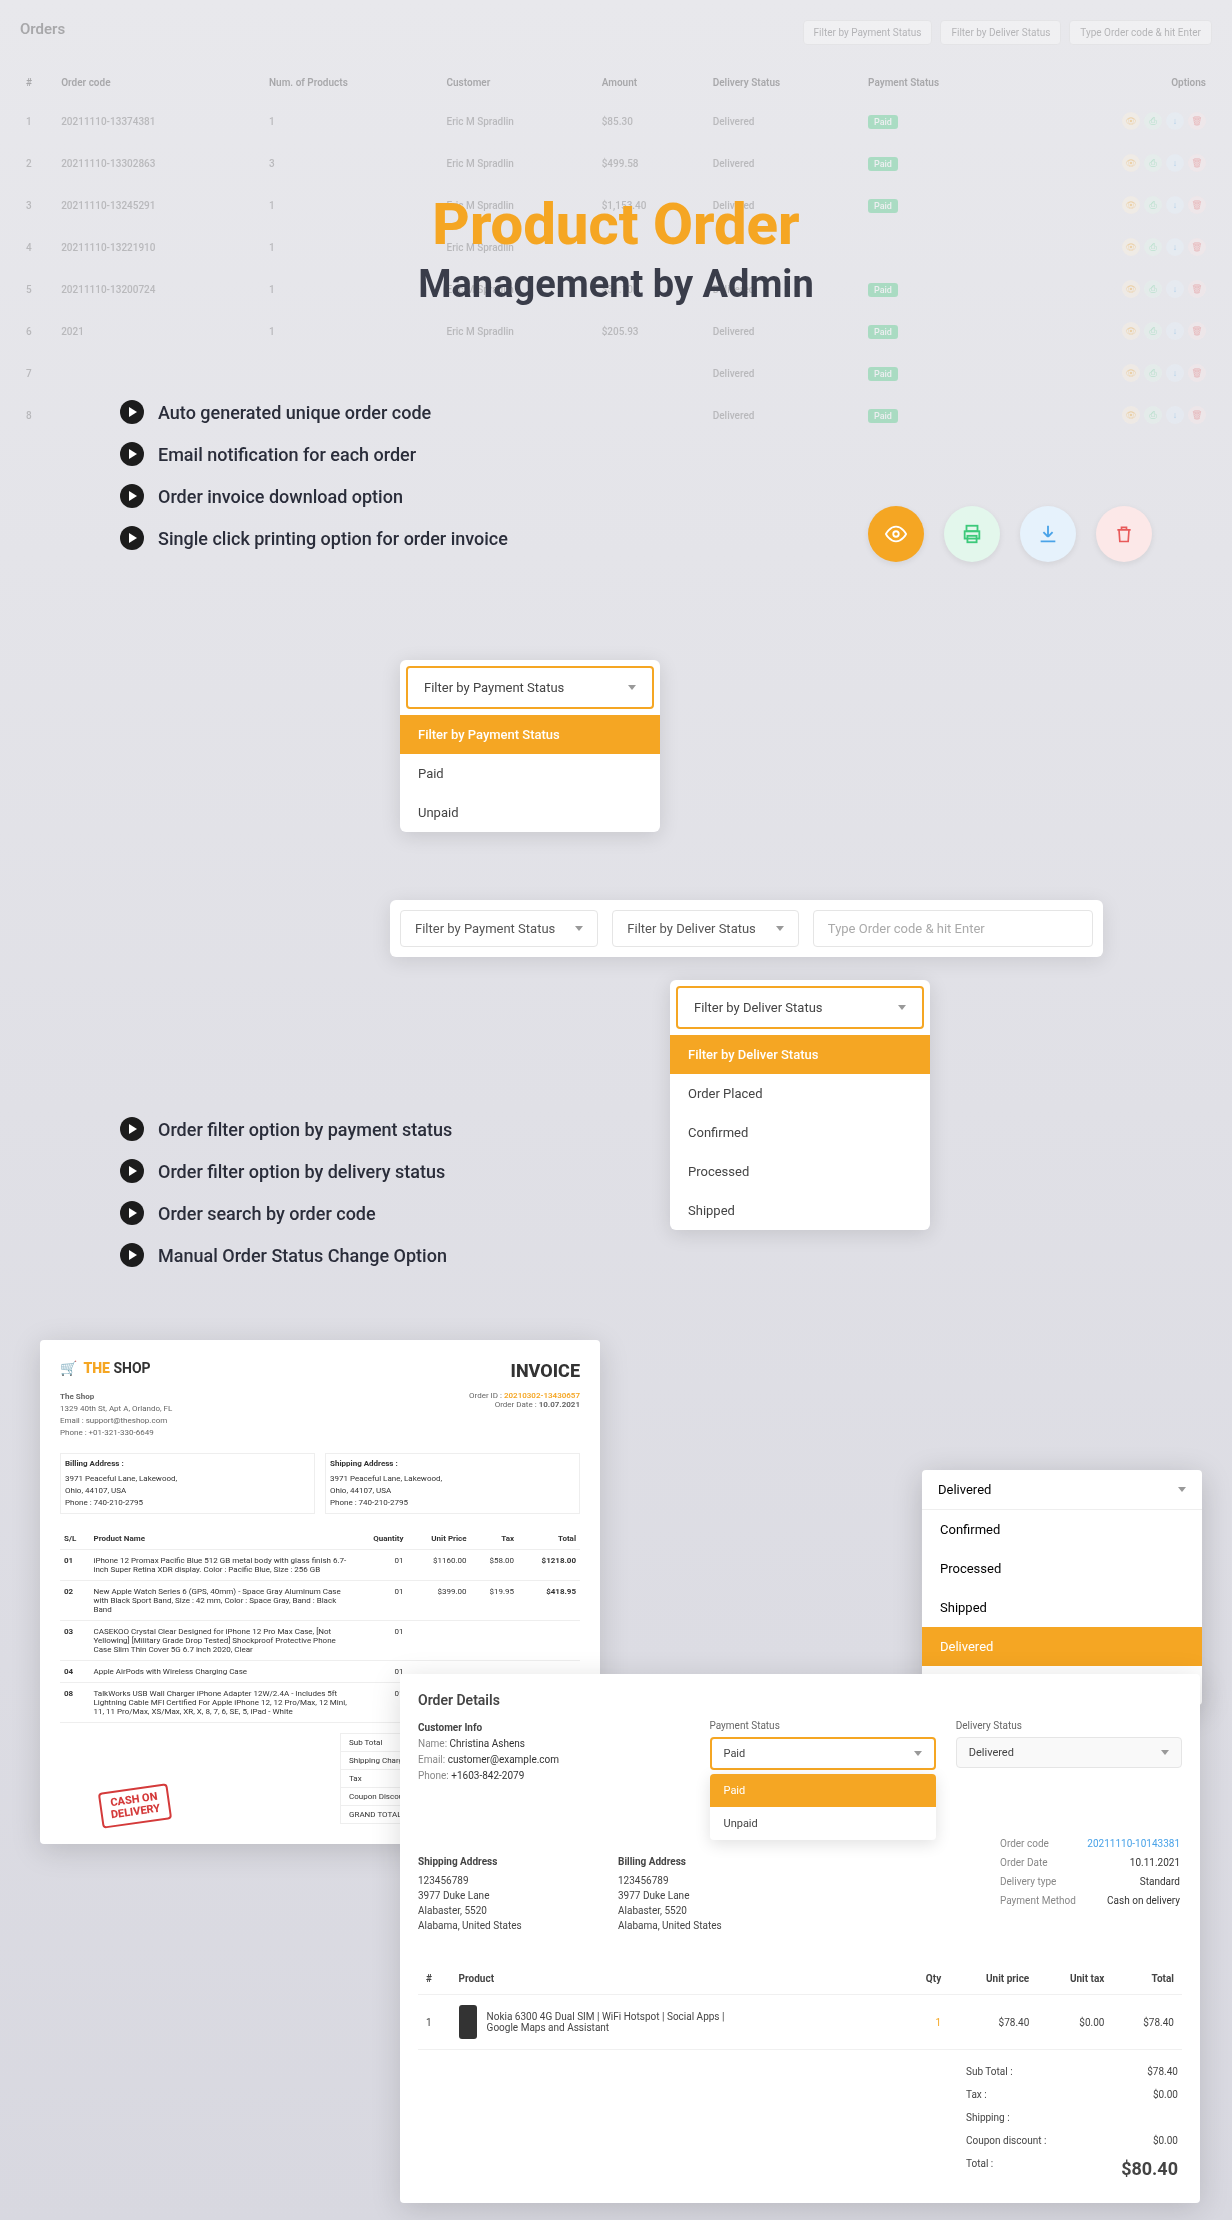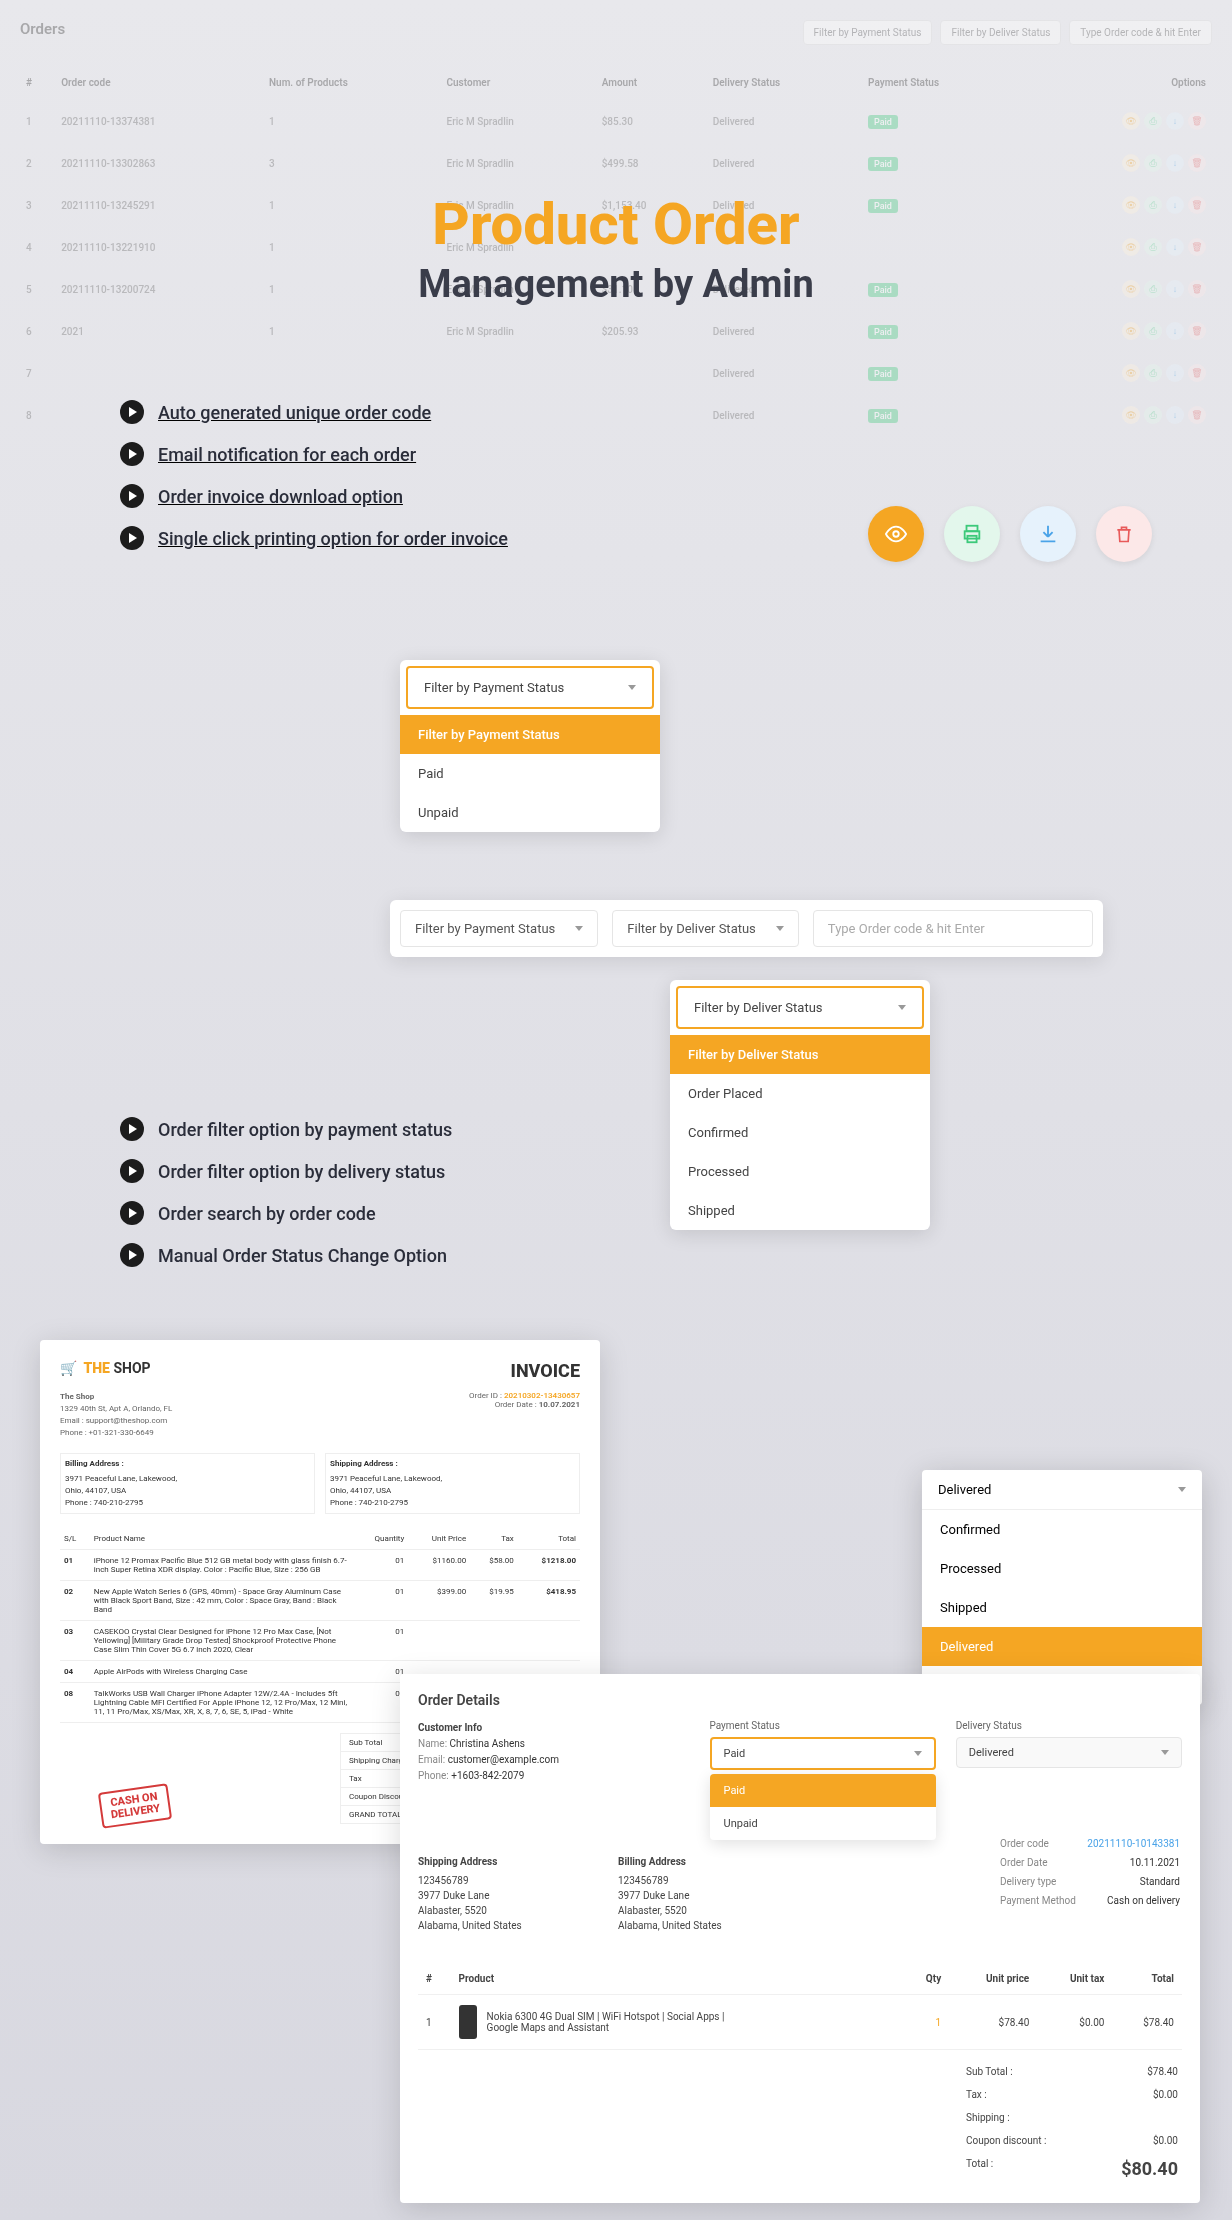--- a/index.html
+++ b/index.html
@@ -39,21 +39,21 @@
 .ob-dl { background: #e6f2fc; color: #4aa3e8; }
 .ob-del { background: #fce8e8; color: #e85a5a; }
 
 
 .title-section { position: absolute; top: 190px; left: 0; right: 0; text-align: center; }
 .title-section h1 { font-size: 58px; font-weight: 800; color: #f5a623; }
 .title-section h2 { font-size: 38px; font-weight: 700; color: #3a3d4a; margin-top: 4px; }
 
 
 .features { position: absolute; left: 120px; }
-.features.set1 { top: 400px; text-decoration: underline; }
+.features.set1 { top: 400px; }
 .features.set2 { top: 1100px; margin-top: 17px; }
 .feature-row { display: flex; align-items: center; gap: 14px; margin-bottom: 18px; }
 .play-icon { width: 24px; height: 24px; border-radius: 50%; background: #1c1c1c; display: flex; align-items: center; justify-content: center; }
 .play-icon::after { content: ''; border-left: 8px solid #fff; border-top: 5px solid transparent; border-bottom: 5px solid transparent; margin-left: 2px; }
 .feature-row span { font-size: 18px; color: #2a2d3a; font-weight: 500; }
 
 
 .action-bubbles { position: absolute; top: 506px; right: 80px; display: flex; gap: 20px; }
 .bubble { width: 56px; height: 56px; border-radius: 50%; display: flex; align-items: center; justify-content: center; box-shadow: 0 2px 6px rgba(0,0,0,0.08); }
 .bb-view { background: #f5a623; color: #fff; }
@@ -82,21 +82,21 @@
 .shop-logo .name b { color: #f5a623; }
 .invoice-title { font-size: 18px; font-weight: 800; }
 .shop-info { font-size: 8px; color: #666; line-height: 1.5; }
 .order-meta { text-align: right; font-size: 8px; color: #666; }
 .order-meta .oid { color: #f5a623; font-weight: 600; }
 .addr-row { display: flex; gap: 10px; margin: 14px 0; }
 .addr-box { flex: 1; border: 1px solid #eee; padding: 4px; font-size: 8px; line-height: 1.5; }
 .addr-box b { display: block; margin-bottom: 3px; }
 .inv-table { width: 100%; border-collapse: collapse; font-size: 8px; }
 .inv-table th, .inv-table td { padding: 6px 4px; border-bottom: 1px solid #eee; text-align: left; vertical-align: top; }
-.inv-table th { font-weight: 400; }
+.inv-table th { font-weight: 700; }
 .inv-table td.num, .inv-table th.num { text-align: right; }
 .inv-totals { margin-top: 10px; margin-left: 280px; }
 .inv-totals .trow { display: flex; justify-content: space-between; padding: 4px 8px; border: 1px solid #eee; border-top: none; font-size: 8px; }
 .inv-totals .trow:first-child { border-top: 1px solid #eee; }
 .stamp { position: absolute; bottom: 20px; left: 60px; color: #d43a3a; border: 2px solid #d43a3a; padding: 4px 8px; border-radius: 4px; transform: rotate(-8deg); font-weight: 800; font-size: 11px; text-align: center; line-height: 1.1; }
 
 
 .order-details { position: absolute; top: 1674px; left: 400px; width: 800px; background: #fff; border-radius: 4px; box-shadow: 0 6px 30px rgba(0,0,0,0.15); padding: 18px; font-size: 11px; color: #444; }
 .od-title { font-size: 14px; font-weight: 600; margin-bottom: 12px; }
 .od-top { display: flex; gap: 20px; }

